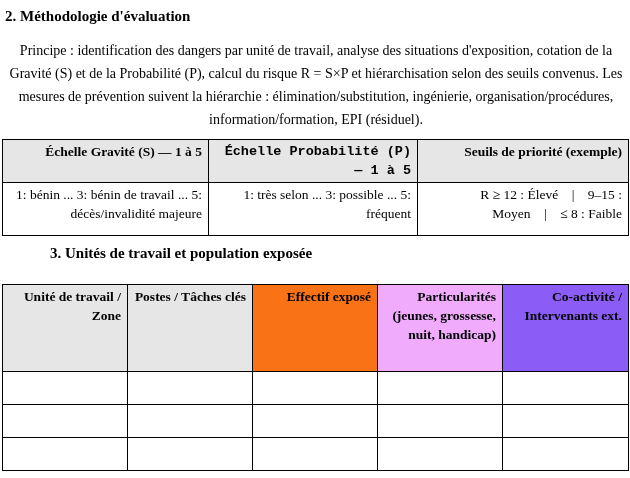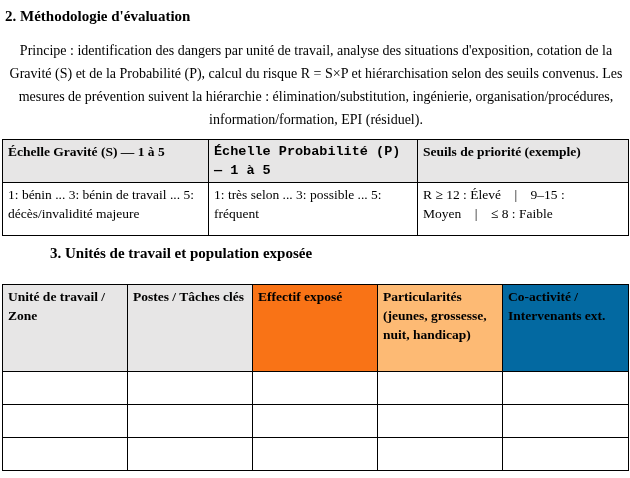--- a/index.html
+++ b/index.html
@@ -39,21 +39,21 @@
   table.doc-table {
     border-collapse: collapse;
     width: 626px;
     table-layout: fixed;
   }
   table.t1 { margin-top: 8px; }
   table.t2 { margin-top: 20px; }
   .doc-table th, .doc-table td {
     border: 1px solid #000000;
     vertical-align: top;
-    text-align: left;
+    text-align: right;
     padding: 2px 6px 2px 5px;
     font-size: 13.5px;
     line-height: 19px;
     word-wrap: break-word;
   }
   .doc-table th {
     font-weight: bold;
   }
   .t1 th { height: 26px; }
   .t1 td { height: 48px; }
@@ -97,22 +97,22 @@
       <col style="width:125px">
       <col style="width:125px">
       <col style="width:125px">
       <col style="width:126px">
     </colgroup>
     <tbody>
         <tr>
       <th class="hdr-bg" style="background: rgb(231, 230, 230);">Unité de travail / Zone</th>
       <th class="hdr-bg" style="background: rgb(231, 230, 230);">Postes / Tâches clés</th>
       <th class="hdr-bg" style="background: #f97316;">Effectif exposé</th>
-      <th class="hdr-bg" style="background: #fdba74;">Particularités (jeunes, grossesse, nuit, handicap)</th>
-      <th class="hdr-bg" style="background: #0369a1;">Co-activité / Intervenants ext.</th>
+      <th class="hdr-bg" style="background: #f0abfc;">Particularités (jeunes, grossesse, nuit, handicap)</th>
+      <th class="hdr-bg" style="background: #8b5cf6;">Co-activité / Intervenants ext.</th>
     </tr>
     <tr>
       <td></td>
       <td></td>
       <td></td>
       <td></td>
       <td></td>
     </tr>
     <tr>
       <td></td>

